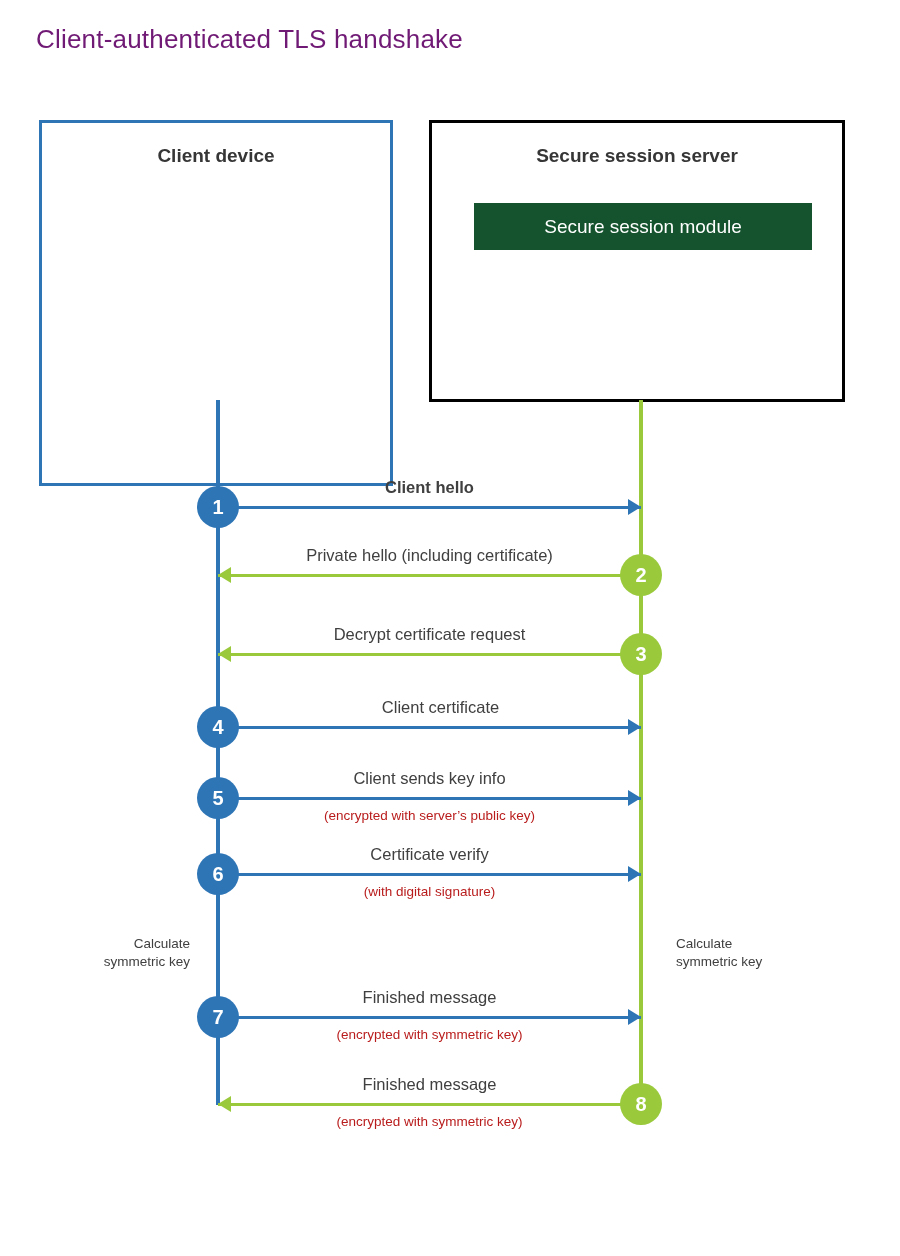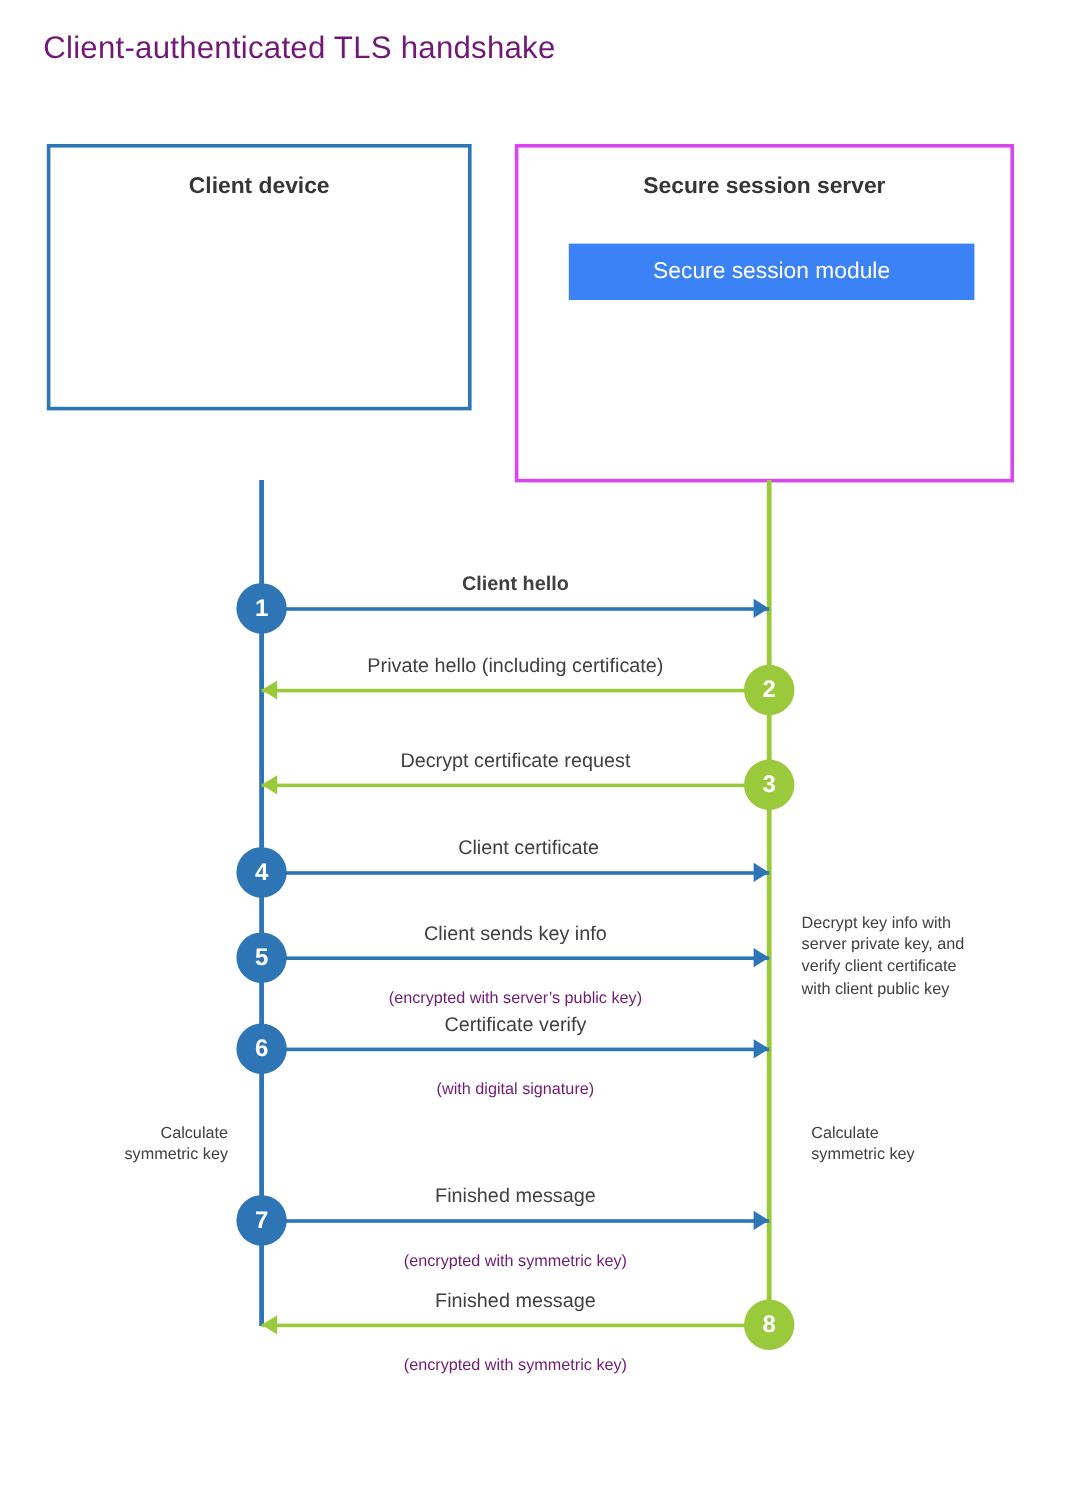--- a/index.html
+++ b/index.html
@@ -35,29 +35,29 @@
   
   .actor-box {
     position: absolute;
     background: #ffffff;
     box-sizing: border-box;
   }
   .actor-box.client {
     left: 39px;
     top: 120px;
     width: 354px;
-    height: 222px;
+    height: 366px;
     border: 3px solid #2E75B6;
   }
   .actor-box.server {
     left: 429px;
     top: 120px;
     width: 416px;
     height: 282px;
-    border: 3px solid #d946ef;
+    border: 3px solid #000000;
   }
   .actor-title {
     position: absolute;
     left: 0;
     right: 0;
     top: 22px;
     text-align: center;
     font-size: 19px;
     font-weight: bold;
     color: #363636;
@@ -78,21 +78,21 @@
     top: 80px;
     width: 276px;
     height: 176px;
     background: #5B9BD5;
     font-size: 19px;
   }
   .server-mod {
     left: 42px;
     width: 338px;
     height: 47px;
-    background: #3b82f6;
+    background: #14532d;
     font-size: 19px;
   }
   .server-mod.m0 { top: 80px; }
   .server-mod.m1 { top: 142px; }
   .server-mod.m2 { top: 204px; }
 
   
   .lifeline {
     position: absolute;
     width: 4px;
@@ -137,23 +137,22 @@
     position: absolute;
     text-align: center;
     font-size: 16.5px;
     color: #404040;
     white-space: nowrap;
   }
   .msg-sublabel {
     position: absolute;
     text-align: center;
     font-size: 13.5px;
-    color: #701a75;
+    color: #b91c1c;
     white-space: nowrap;
-    margin-top: 16px;
   }
 
   
   .step-circle {
     position: absolute;
     width: 42px;
     height: 42px;
     border-radius: 50%;
     display: flex;
     align-items: center;
@@ -243,22 +242,18 @@
       </div>
       <div class="msg" style="top: 0px;">
         <div class="arrow-line" style="background: rgb(154, 202, 60); top: 1103px; left: 218px; width: 423px;"></div>
         <div class="arrow-head left" style="top: 1096px; left: 218px; border-right-color: rgb(154, 202, 60);"></div>
         <div class="msg-label" style="left: 218px; width: 423px; top: 1075px;">Finished message</div>
         <div class="msg-sublabel" style="left: 218px; width: 423px; top: 1114px;">(encrypted with symmetric key)</div>
         <div class="step-circle green" style="left: 620px; top: 1083px; background: rgb(154, 202, 60);">8</div>
       </div>
     </div>
 
-  <div class="side-note right" style="left:668px; top:760px; width:210px;">Decrypt key info with
-server private key, and
-verify client certificate
-with client public key</div>
   <div class="side-note left" style="left:60px; top:935px; width:130px;">Calculate
 symmetric key</div>
   <div class="side-note right" style="left:676px; top:935px; width:160px;">Calculate
 symmetric key</div>
 
 </div>
 
 </body></html>

